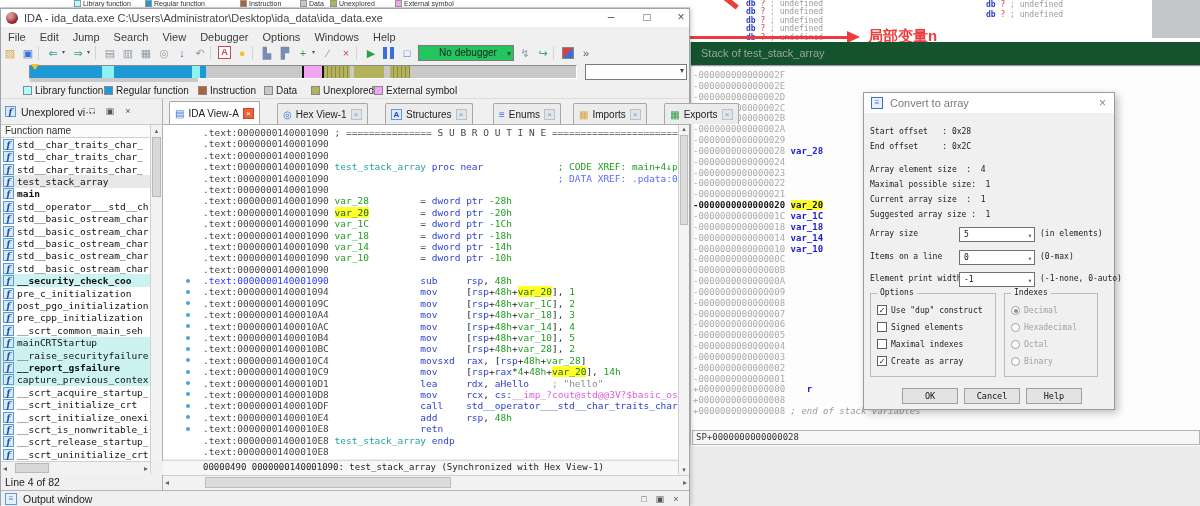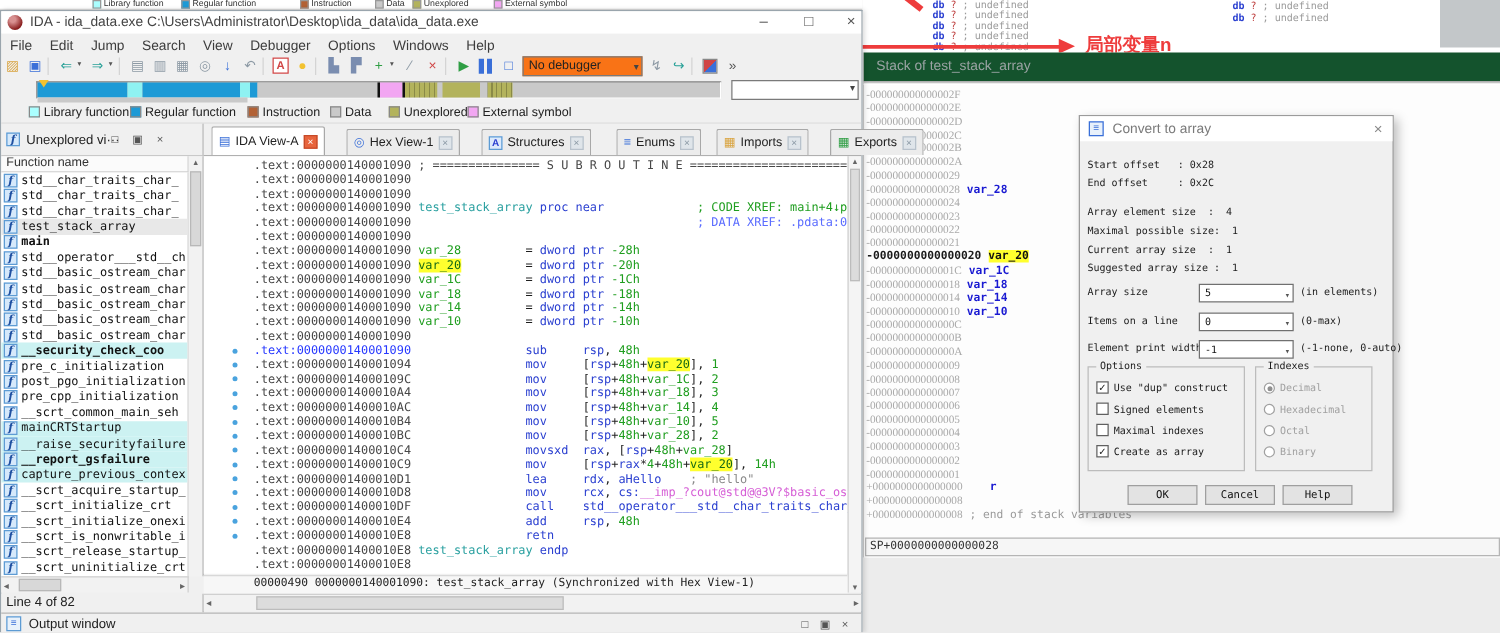--- a/index.html
+++ b/index.html
@@ -18,25 +18,25 @@
   #bg-gray-block{left:1152px;top:0;width:48px;height:38px;background:#c3c7c9;}
   #bg-bottom{left:690px;top:446px;width:510px;height:60px;background:#ececec;}
 
   
   #stack-panel{left:690px;top:42px;width:510px;height:404px;background:#fdfdfd;border-left:1px solid #bdbdbd;}
   #stack-header{position:absolute;left:0;top:0;width:510px;height:23px;background:#14532d;}
   #stack-title{position:absolute;left:10px;top:5px;font-size:11px;color:#9aa3a3;}
   #stack-groove{position:absolute;left:0;top:23px;width:510px;height:3px;border-top:1px solid #9e9e9e;border-bottom:1px solid #ffffff;background:#e9e9e9;}
   #stack-rows{position:absolute;left:2px;top:28px;font-family:"DejaVu Sans Mono",monospace;font-size:9px;}
   .st-row{height:10.85px;line-height:10.85px;white-space:pre;}
-  .st-addr{color:#a9a9a9;font-family:Liberation Serif, serif;}
+  .st-addr{color:#a9a9a9;}
   .st-addr-cur{color:#1a1a1a;font-weight:bold;}
   .st-var{color:#1a1ad2;font-weight:bold;}
   .st-var-hl{background:#ffff2e;color:#111;font-weight:bold;}
-  .st-com{color:#9a9a9a;}
+  .st-com{color:#9a9a9a;font-style:italic;}
   .st-reg{color:#1a1ad2;font-weight:bold;}
   #stack-status{position:absolute;left:1px;top:388px;width:508px;height:15px;border:1px solid #b5b5b5;background:#f6f6f6;
     font-family:"DejaVu Sans Mono",monospace;font-size:9px;color:#333;line-height:13px;padding-left:3px;}
 
   
   #main-window{left:0;top:8px;width:690px;height:498px;background:#f0f0f0;border:1px solid #9aa5ad;border-bottom:none;box-shadow:2px 0 4px rgba(0,0,0,.15);}
   #titlebar{position:absolute;left:0;top:0;width:688px;height:18px;background:#fff;}
   #app-icon{position:absolute;left:5px;top:3px;width:12px;height:12px;border-radius:50%;
     background:radial-gradient(circle at 35% 30%, #d89090 0 20%, #8b2020 70%, #5a1010 100%);}
   #window-title{position:absolute;left:23px;top:3px;font-size:11px;color:#444;white-space:nowrap;}
@@ -46,22 +46,22 @@
   #toolbar{position:absolute;left:0;top:35px;width:688px;height:19px;background:#f0f0f0;white-space:nowrap;overflow:hidden;}
   .tb-icon{display:inline-block;width:18px;height:17px;margin-top:1px;text-align:center;font-size:11px;line-height:16px;vertical-align:top;}
   .tb-sep{display:inline-block;width:5px;height:14px;margin:2px 1px 0 1px;border-left:1px solid #d4d4d4;vertical-align:top;}
   .tb-caret{display:inline-block;width:7px;font-size:6px;color:#555;vertical-align:top;line-height:17px;}
   .tb-abox{display:inline-block;width:13px;height:13px;margin:2px 2px 0 2px;border:1px solid #d04545;color:#d04545;
     font-size:9px;font-weight:bold;line-height:11px;text-align:center;background:#fff;vertical-align:top;}
   .tb-bars{display:inline-block;width:12px;height:12px;margin:3px 3px 0 3px;vertical-align:top;
     background:linear-gradient(90deg,#3a6fd8 0 4px,transparent 4px 7px,#3a6fd8 7px 11px,transparent 11px);}
   .tb-grid{display:inline-block;width:12px;height:12px;margin:3px 3px 0 3px;vertical-align:top;
     background:linear-gradient(135deg,#d04545 0 50%,#3a6fd8 50%);border:1px solid #888;}
-  #dbg-combo{display:inline-block;width:96px;height:16px;margin:1px 2px 0 2px;border:1px solid #7a7a7a;background:#f97316;
-    font-size:10px;line-height:14px;padding-left:4px;vertical-align:top;position:relative;color:#222;}
+  #dbg-combo{display:inline-block;width:96px;height:16px;margin:1px 2px 0 2px;border:1px solid #7a7a7a;background:#22c55e;
+    font-size:10px;line-height:14px;padding-left:4px;vertical-align:top;position:relative;color:#222;text-align:center;}
   .combo-arrow{position:absolute;right:2px;top:1px;font-size:8px;color:#444;}
 
   #navrow{position:absolute;left:0;top:54px;width:688px;height:19px;background:#f0f0f0;}
   #navband{position:absolute;left:28px;top:2px;width:548px;height:14px;background:#c9c9c9;
     border-top:1px solid #8a8a8a;border-left:1px solid #8a8a8a;border-bottom:1px solid #fff;border-right:1px solid #fff;font-size:0;}
   .nav-seg{display:inline-block;height:12px;vertical-align:top;}
   #nav-marker{position:absolute;left:30px;top:1px;width:0;height:0;border-left:4px solid transparent;border-right:4px solid transparent;border-top:6px solid #f2c230;}
   #nav-combo{position:absolute;left:584px;top:1px;width:102px;height:16px;border:1px solid #7a7a7a;background:#fff;}
 
   #legendrow{position:absolute;left:0;top:73px;width:688px;height:17px;background:#f0f0f0;border-bottom:1px solid #dcdcdc;}

